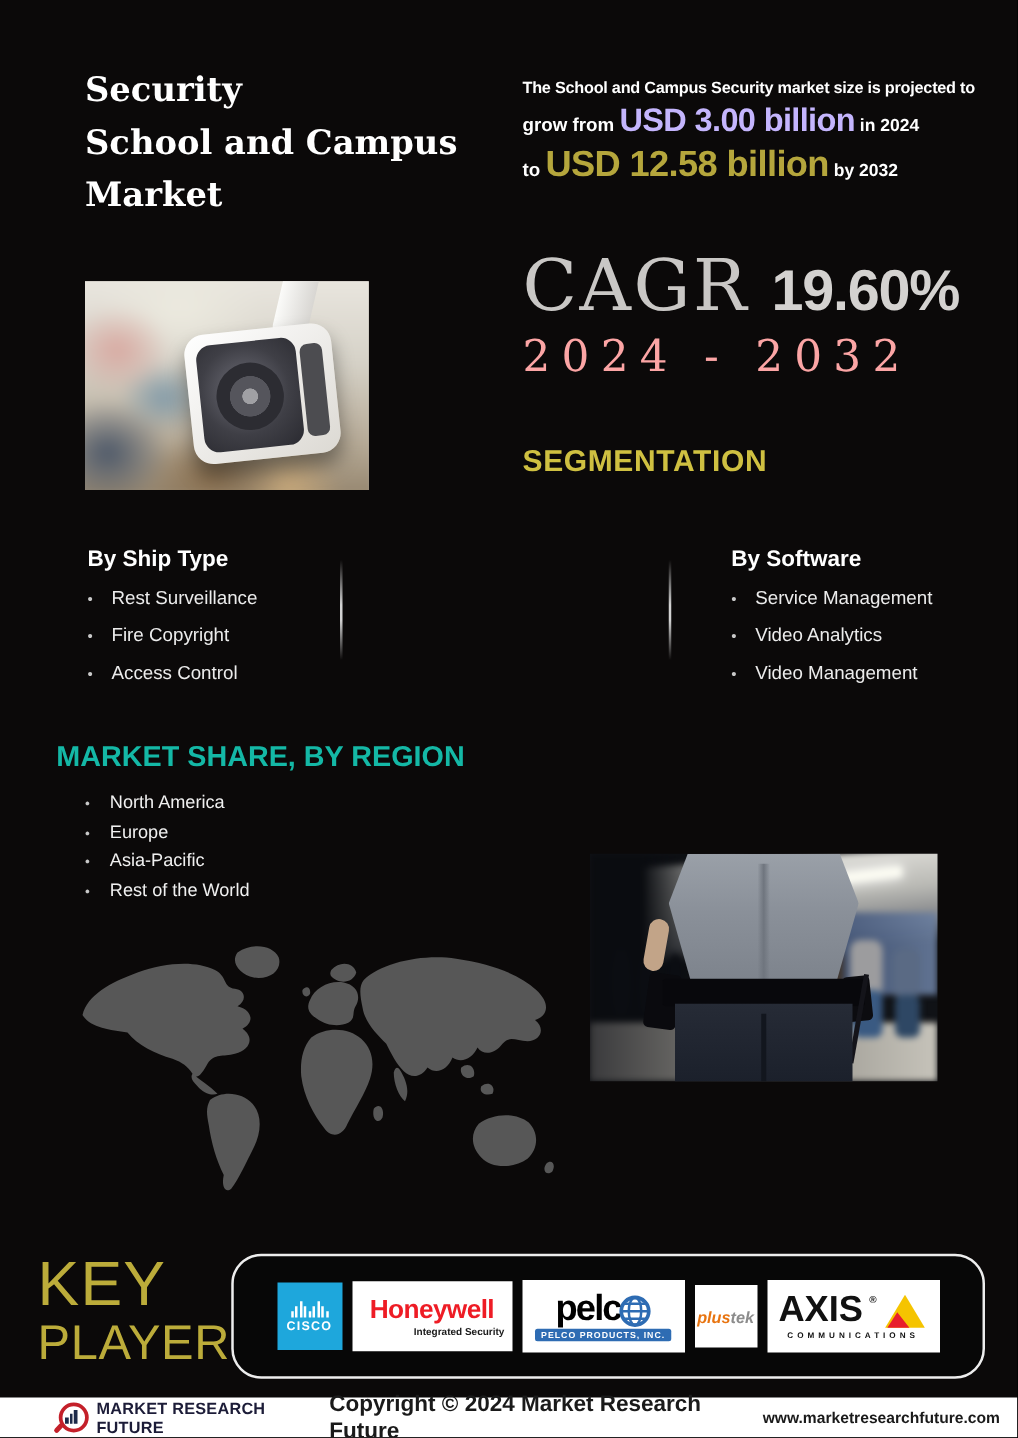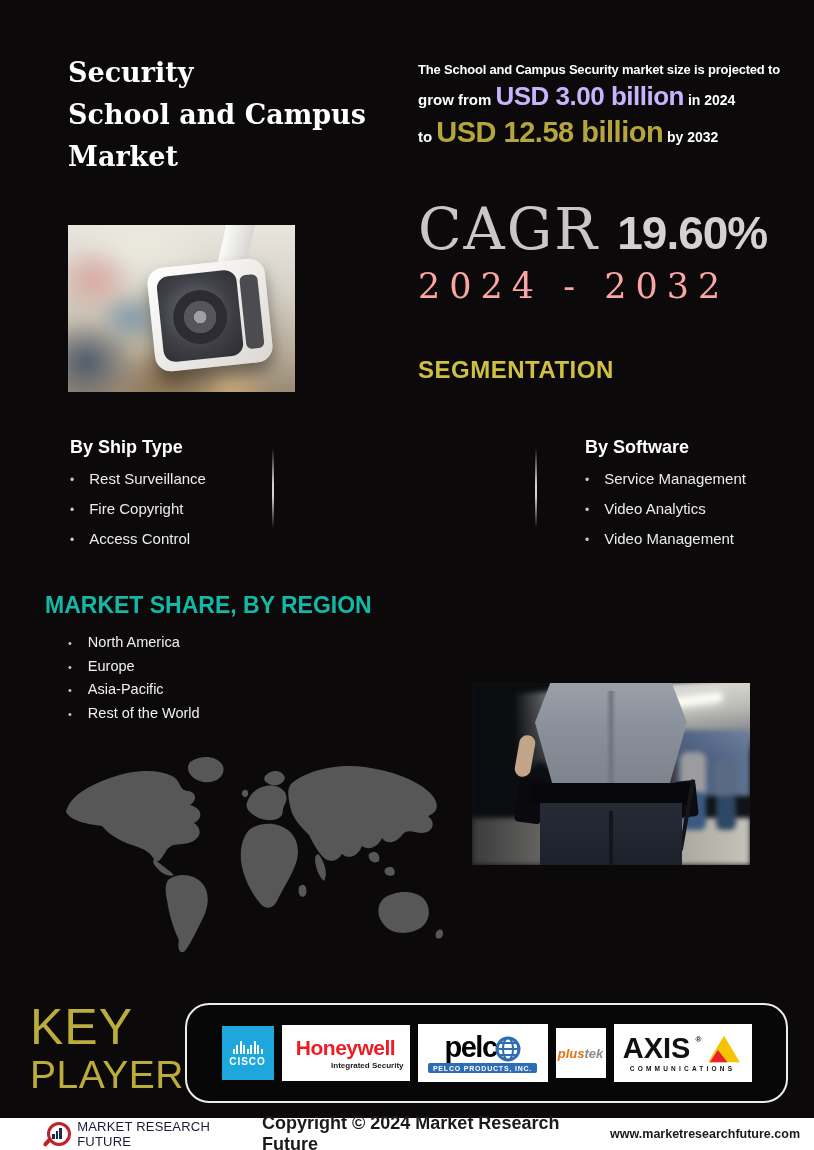--- a/index.html
+++ b/index.html
@@ -144,21 +144,21 @@
 
   
   .footer{position:absolute;left:0;top:1118px;width:814px;height:32px;background:#fff;
     display:flex;align-items:center;justify-content:space-between;padding:0 14px;box-sizing:border-box;}
   .brand{display:flex;align-items:center;gap:8px;margin-left:30px;}
   .mrf-logo{position:relative;width:26px;height:26px;}
   .mrf-circle{position:absolute;left:3px;top:1px;width:18px;height:18px;border:3px solid #c4202a;border-radius:50%;}
   .mrf-bars{position:absolute;left:8px;top:7px;display:flex;align-items:flex-end;gap:1px;height:11px;}
   .mrf-bars i{display:block;width:2.5px;background:#1c2a4a;}
   .mrf-handle{position:absolute;left:1px;bottom:0;width:4px;height:9px;background:#c4202a;border-radius:2px;transform:rotate(42deg);}
-  .brand-text{font-size:13px;font-weight:400;color:#1c1c38;letter-spacing:0.2px;}
+  .brand-text{font-size:13px;font-weight:700;color:#1c1c38;letter-spacing:0.2px;}
   .copyright{font-size:18px;font-weight:700;color:#1a1a1a;}
   .website{font-size:12.5px;font-weight:700;color:#1a1a1a;}
 </style>
 </head>
 <body>
 
 <div class="page">
 
   <div class="title">
     <div>Security</div>

